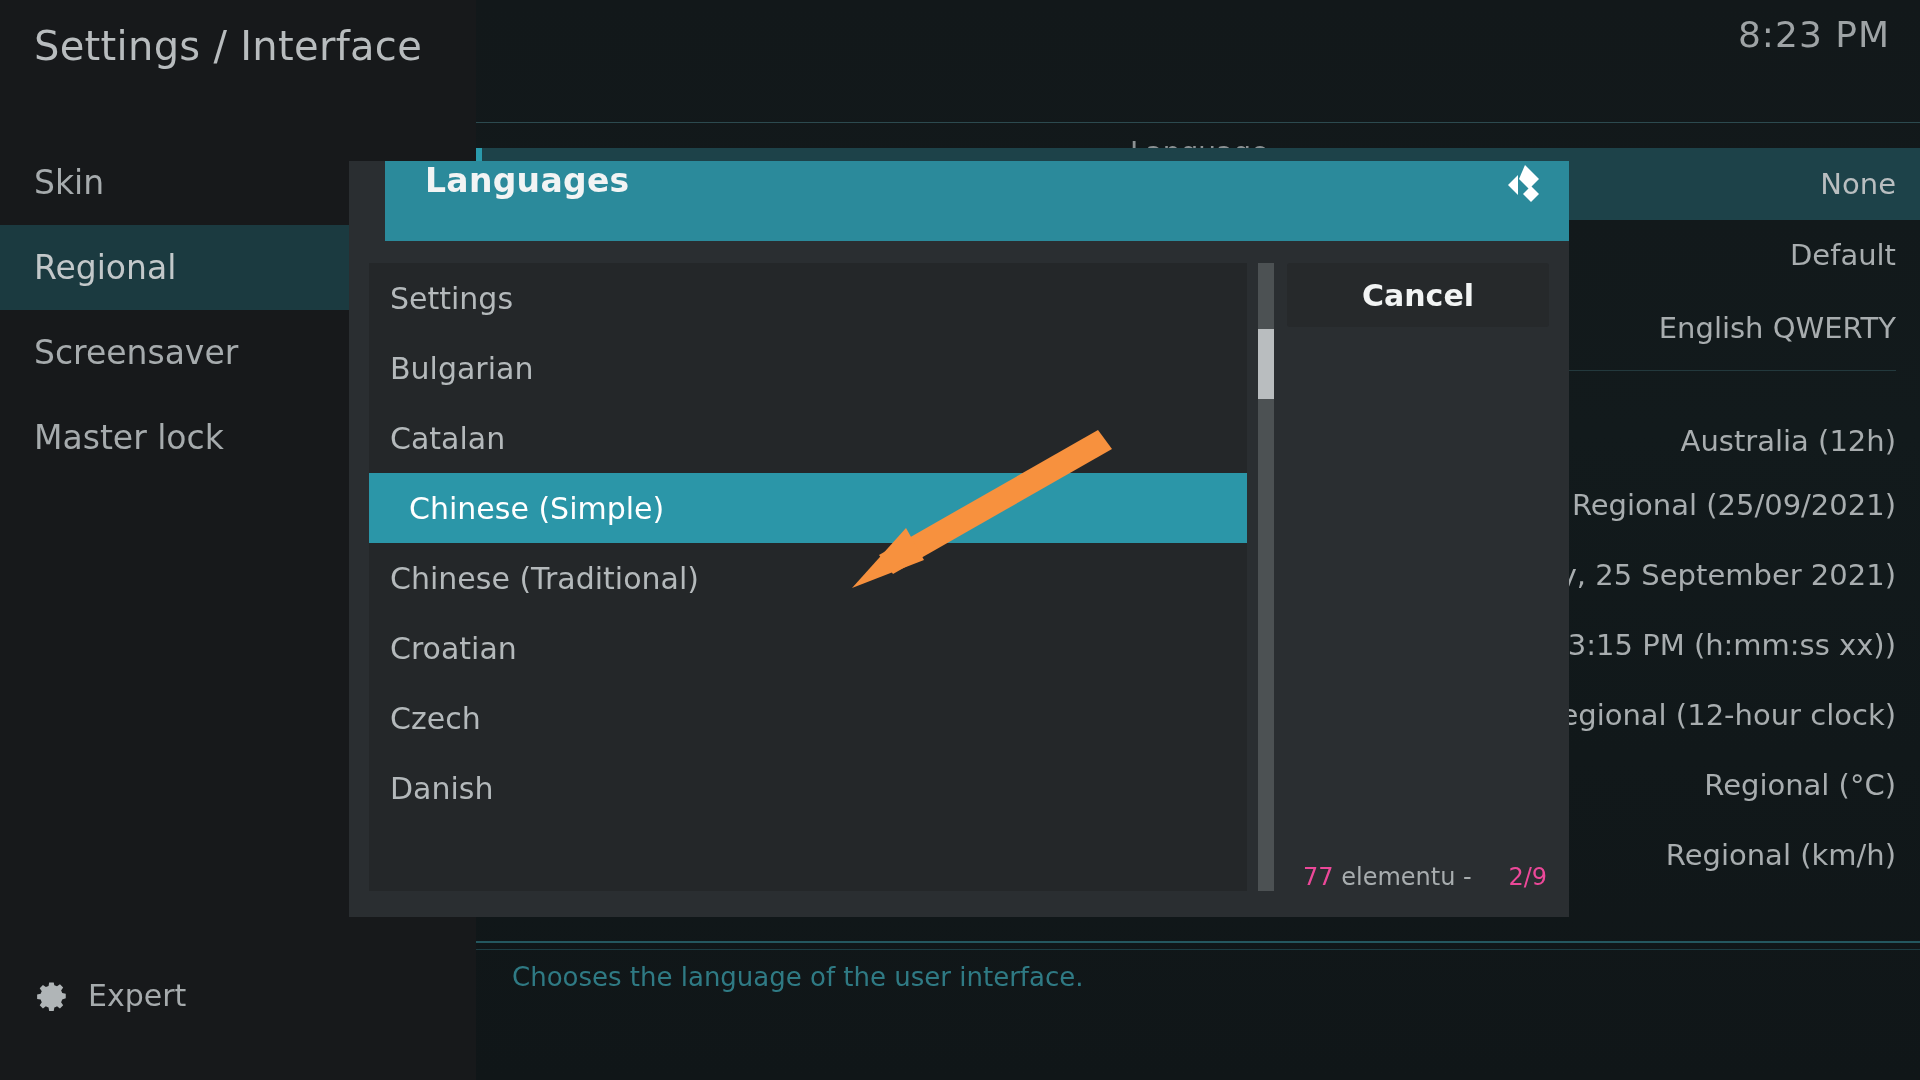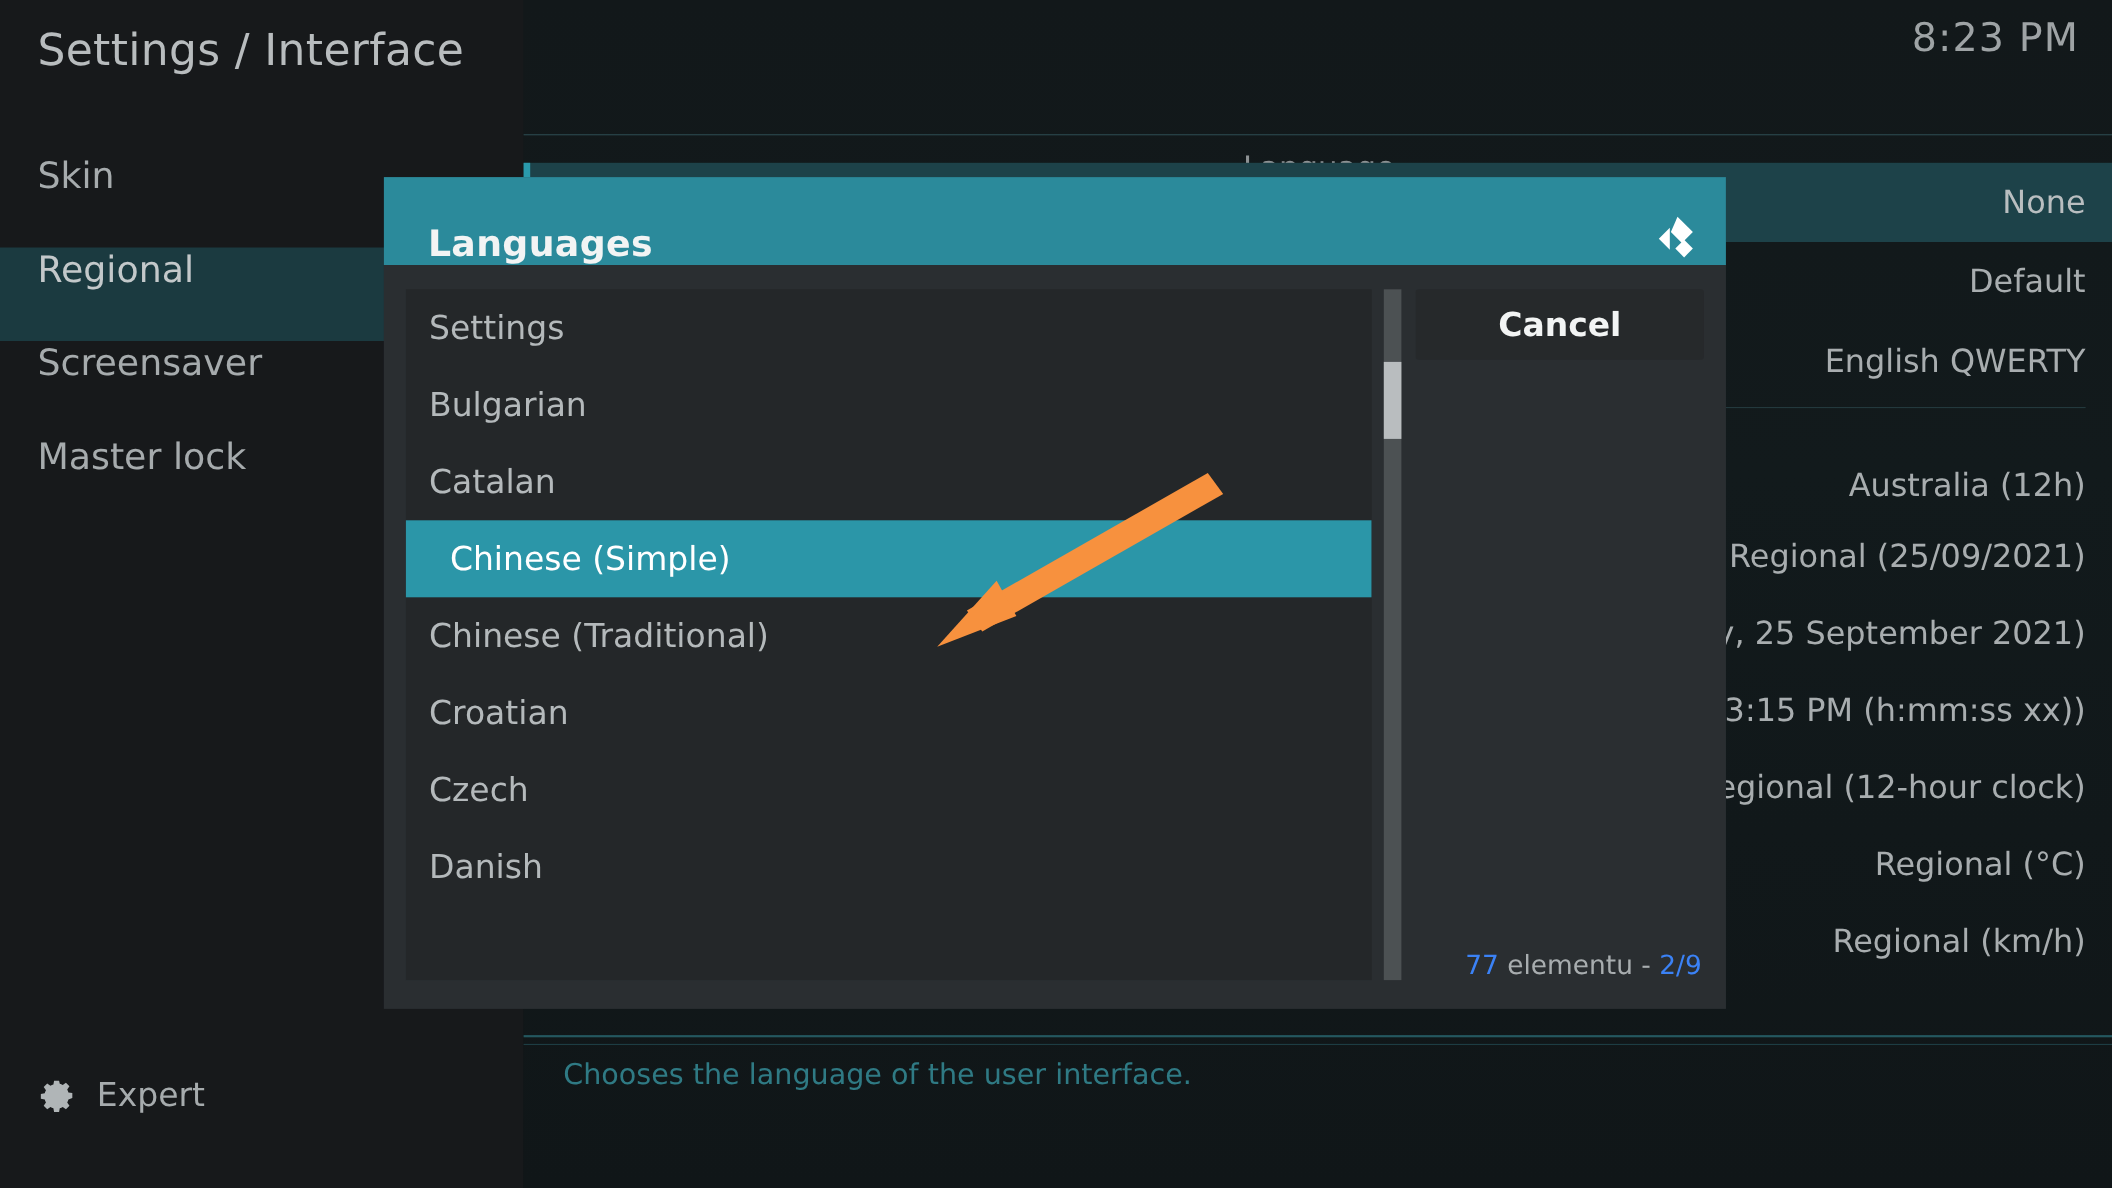--- a/index.html
+++ b/index.html
@@ -77,20 +77,21 @@
   
   .sidebar {
     position: absolute;
     left: 0; top: 140px;
     width: 476px;
   }
   .sb-item {
     position: relative;
     height: 85px;
     display: flex;
+    align-items: center;
     padding-left: 34px;
     font-size: 33px;
     color: #a6abad;
     white-space: nowrap;
   }
   .sb-item.selected {
     background: #1b3a40;
     color: #c3c8ca;
   }
 
@@ -166,22 +167,23 @@
     width: 1220px;
     height: 756px;
     background: #2a2e31;
     box-shadow: 0 0 0 0 rgba(0,0,0,0);
   }
   .dlg-header {
     position: relative;
     height: 80px;
     background: #2b8a9b;
     display: flex;
-    align-items: flex-end;
+    align-items: flex-start;
     padding: 0 22px 0 40px;
+    margin-left: 36px;
   }
   .dlg-title {
     font-size: 33px;
     font-weight: bold;
     color: #f2f4f4;
     letter-spacing: 0.3px;
     white-space: nowrap;
   }
   .dlg-logo {
     margin-left: auto;
@@ -253,21 +255,21 @@
     font-weight: bold;
     color: #f2f4f4;
   }
   .dlg-pager {
     position: absolute;
     right: 2px; bottom: 0px;
     font-size: 24px;
     color: #a8adaf;
     white-space: nowrap;
   }
-  .dlg-pager .teal { color: #3b82f6; }
+  .dlg-pager .teal { color: #ec4899; margin-left: 29px; }
 
   
   .arrow-layer {
     position: absolute;
     left: 0; top: 0;
     width: 1920px; height: 1080px;
     pointer-events: none;
   }
 </style>
 </head>

